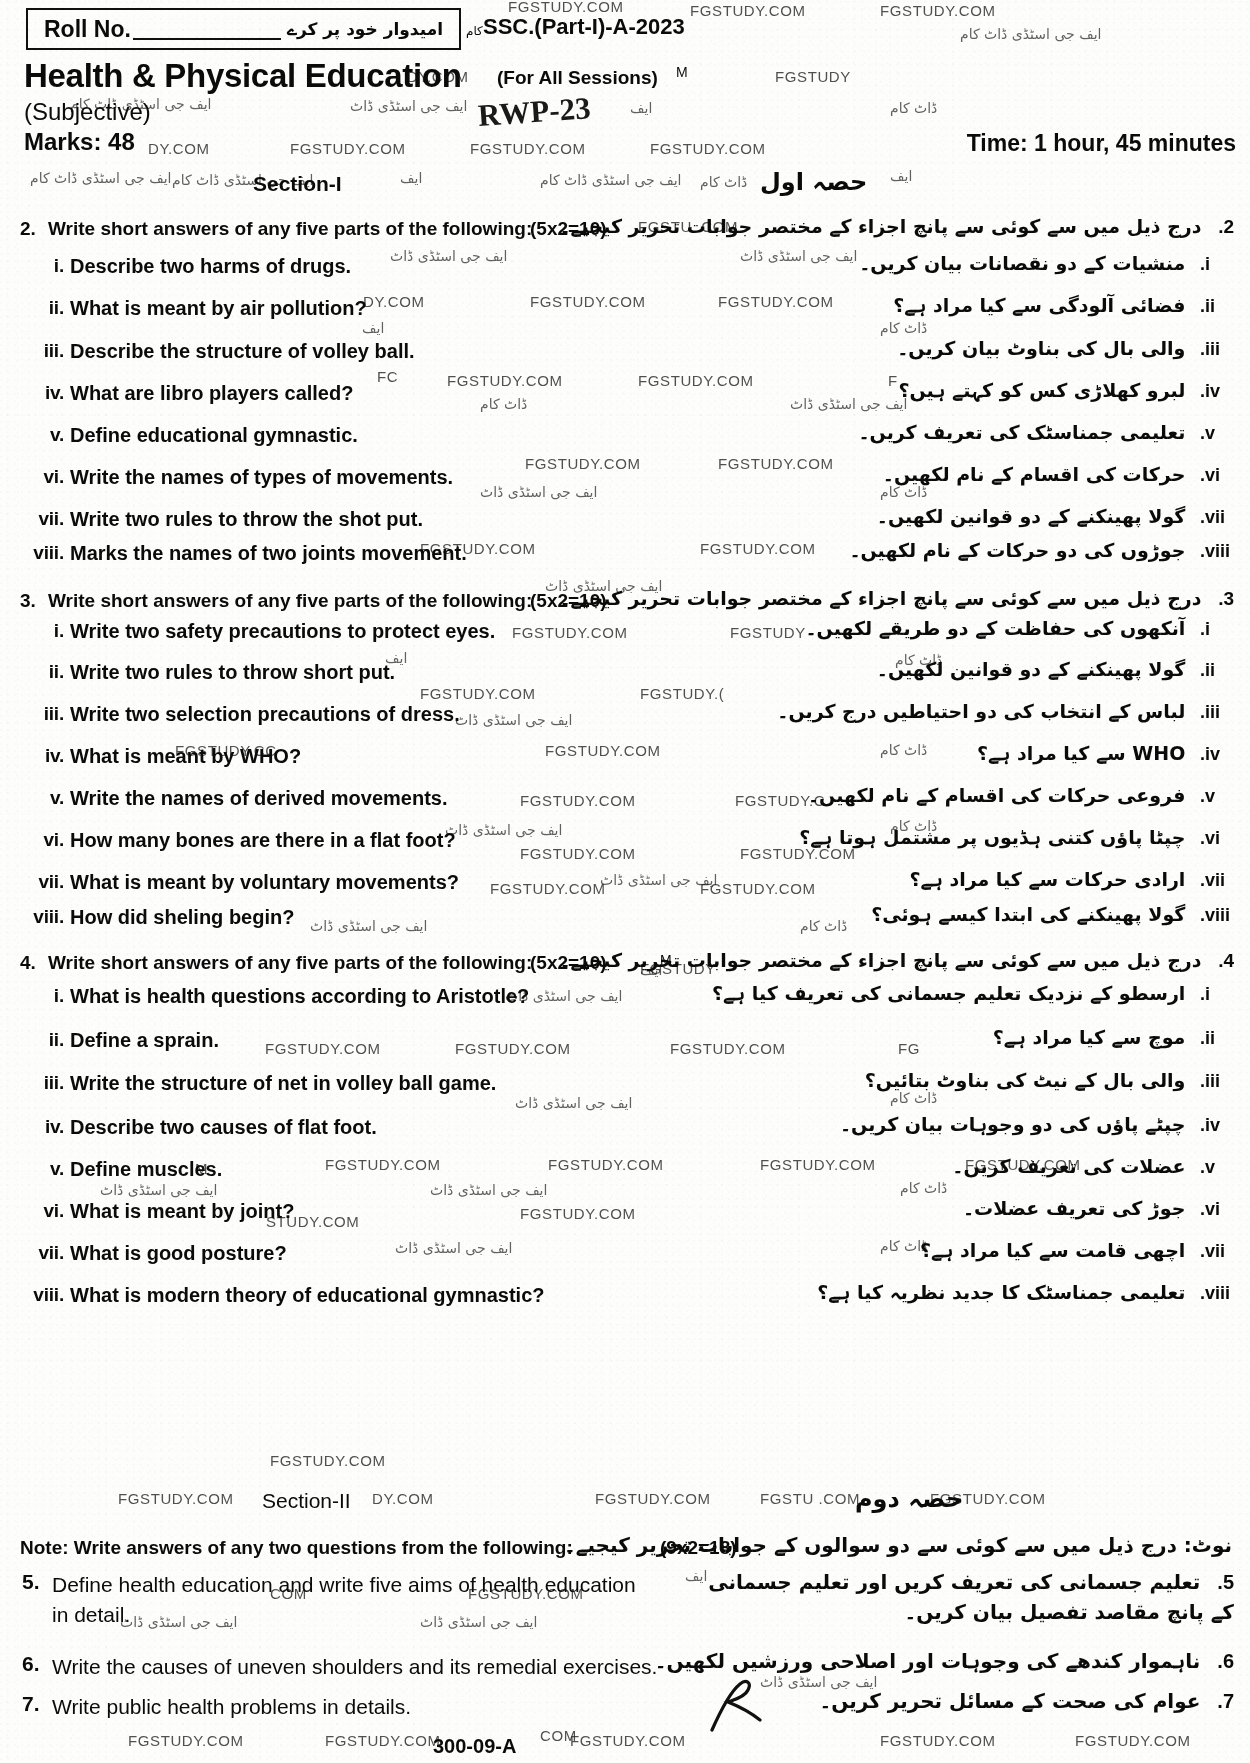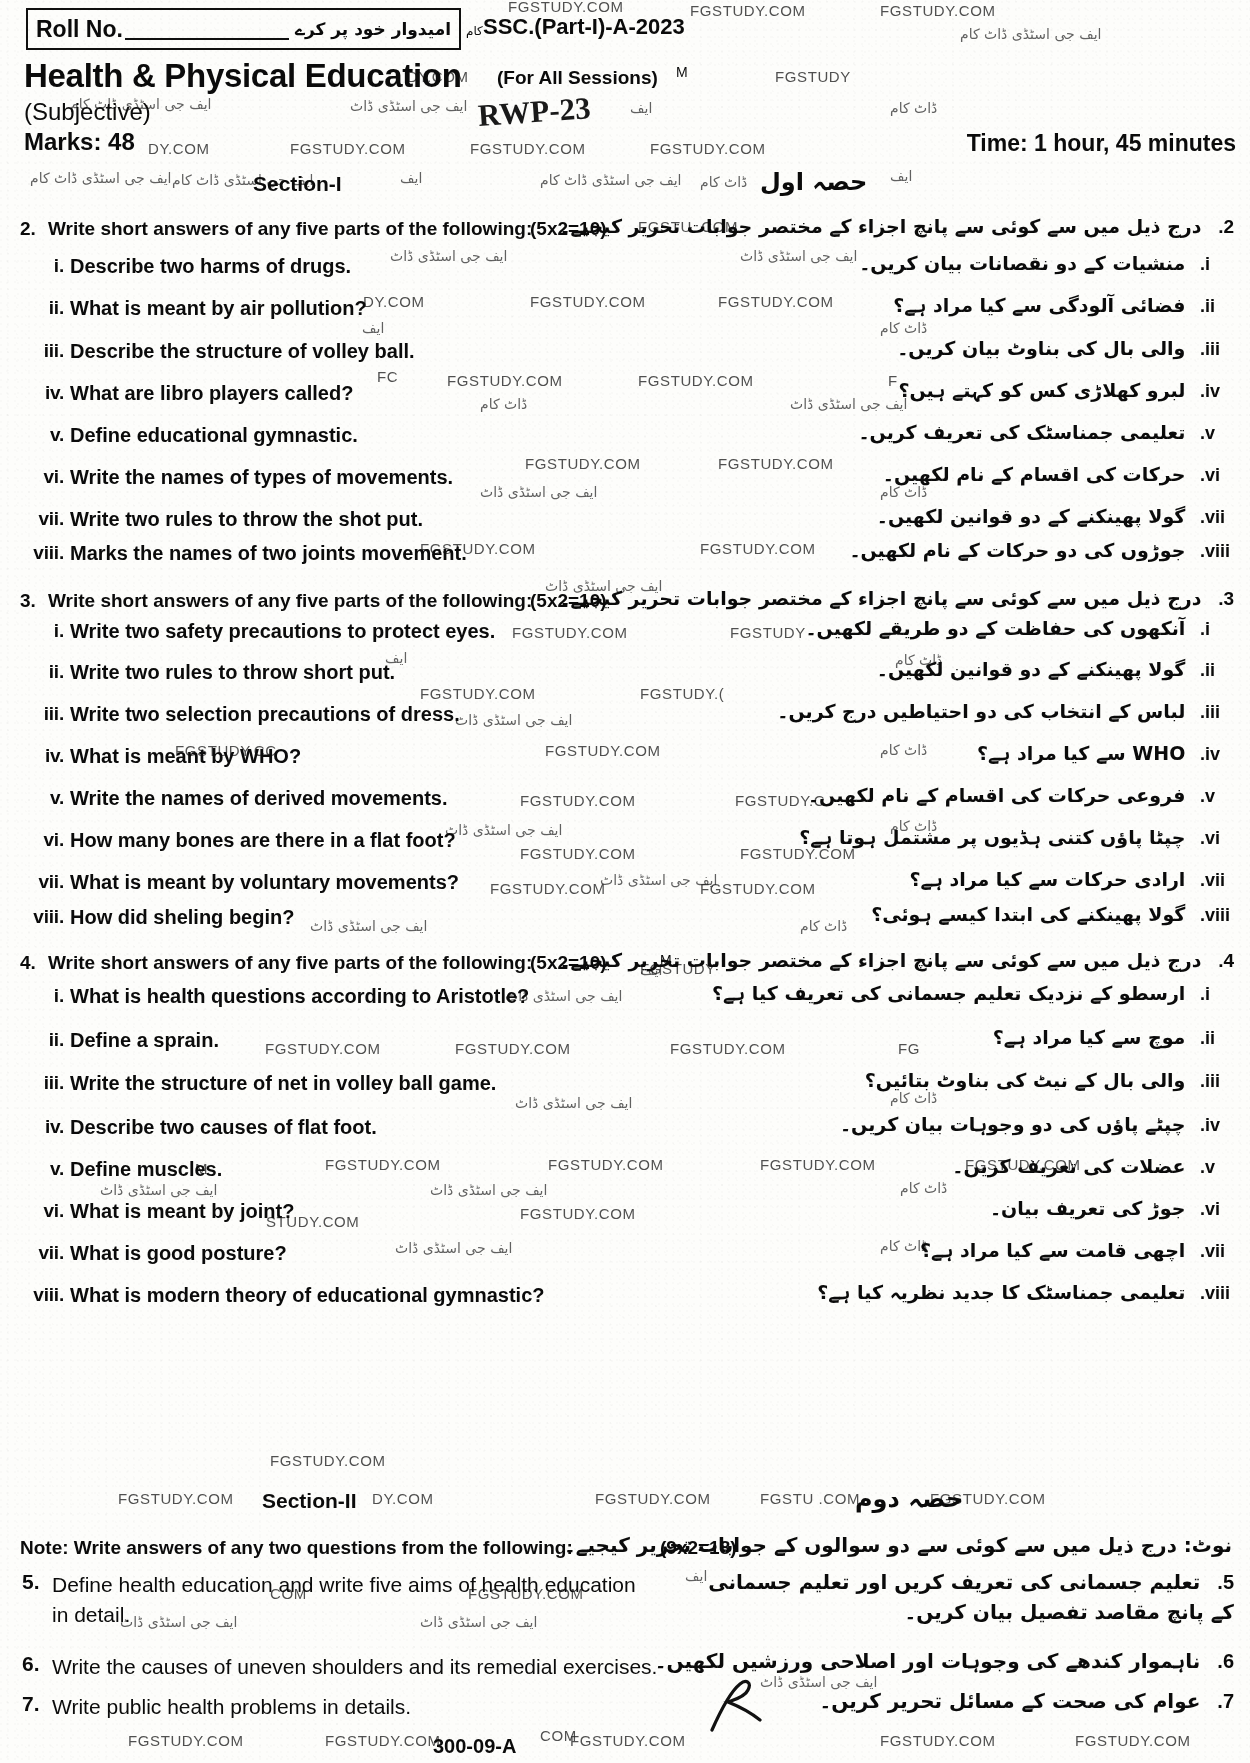--- a/index.html
+++ b/index.html
@@ -32,21 +32,21 @@
   .wm-ur{
     position:absolute; color:#262626; font-size:14px; white-space:nowrap;
     font-family:"DejaVu Sans", sans-serif; opacity:.72; z-index:1;
     direction:rtl;
   }
 
   
   .rollbox{
     position:absolute; left:26px; top:8px; width:435px; height:42px;
     border:2.5px solid #101010; display:flex; align-items:center;
-    padding:0 8px; z-index:5; background:transparent;
+    padding:0 16px; z-index:5; background:transparent;
   }
   .rollbox .rlabel{ font-size:23px; font-weight:600; }
   .rollbox .rline{ flex:1; border-bottom:2.5px solid #101010; height:22px; margin-left:2px; margin-right:6px;}
   .rollbox .rur{ font-size:17px; font-family:"DejaVu Sans",sans-serif; direction:rtl; font-weight:700;}
 
   .ssc{ position:absolute; left:483px; top:14px; font-size:22px; font-weight:bold; z-index:6;}
   .kaam-sm{ position:absolute; left:466px; top:24px; font-size:12px; font-family:"DejaVu Sans",sans-serif; z-index:6;}
 
   .subject-en{ position:absolute; left:24px; top:57px; font-size:33px; font-weight:bold; z-index:6; letter-spacing:-.3px;}
   .forall{ position:absolute; left:497px; top:67px; font-size:19px; font-weight:bold; z-index:6;}
@@ -55,21 +55,21 @@
                font-family:"DejaVu Sans",sans-serif; direction:rtl; z-index:6;}
   .subjective{ position:absolute; left:24px; top:98px; font-size:24px; z-index:6;}
   .rwp{ position:absolute; left:478px; top:94px; font-size:31px; font-weight:bold;
         font-family:"Liberation Serif",serif; color:#1a1a1a; transform:rotate(-4deg); z-index:7;}
   .marks{ position:absolute; left:24px; top:128px; font-size:24px; font-weight:bold; z-index:6;}
   .time{ position:absolute; right:14px; top:130px; font-size:23px; font-weight:bold; z-index:6;}
 
   .sec1{ position:absolute; left:253px; top:172px; font-size:21px; font-weight:bold; z-index:6;}
   .sec1-ur{ position:absolute; left:760px; top:168px; font-size:24px; font-weight:bold;
             font-family:"DejaVu Sans",sans-serif; direction:rtl; z-index:6;}
-  .sec2{ position:absolute; left:262px; top:1489px; font-size:21px; font-weight:bold; z-index:6;}
+  .sec2{ position:absolute; left:262px; top:1489px; font-size:21px; font-weight:normal; z-index:6;}
   .sec2-ur{ position:absolute; left:855px; top:1485px; font-size:24px; font-weight:bold;
             font-family:"DejaVu Sans",sans-serif; direction:rtl; z-index:6;}
 
   
   .qhead{ position:absolute; z-index:6; }
   .qhead .qnum{ position:absolute; left:0; top:0; font-size:19px; font-weight:bold;}
   .qhead .qtxt{ position:absolute; left:28px; top:0; font-size:19px; font-weight:bold; white-space:nowrap;}
   .qhead .qmarks{ position:absolute; left:510px; top:0; font-size:19px; font-weight:bold; white-space:nowrap;}
 
   .qhead-ur{ position:absolute; z-index:6; direction:rtl; font-family:"DejaVu Sans",sans-serif;
@@ -473,21 +473,21 @@
     <span class="unum">v.</span>
     <span>عضلات کی تعریف کریں۔</span>
   </div>
 
   <div class="part" style="left:18px;top:1200px">
     <span class="pnum">vi.</span>
     <span class="ptxt">What is meant by joint?</span>
   </div>
   <div class="part-ur" style="right:16px;top:1197px">
     <span class="unum">vi.</span>
-    <span>جوڑ کی تعریف بیان۔</span>
+    <span>جوڑ کی تعریف عضلات۔</span>
   </div>
 
   <div class="part" style="left:18px;top:1242px">
     <span class="pnum">vii.</span>
     <span class="ptxt">What is good posture?</span>
   </div>
   <div class="part-ur" style="right:16px;top:1239px">
     <span class="unum">vii.</span>
     <span>اچھی قامت سے کیا مراد ہے؟</span>
   </div>

